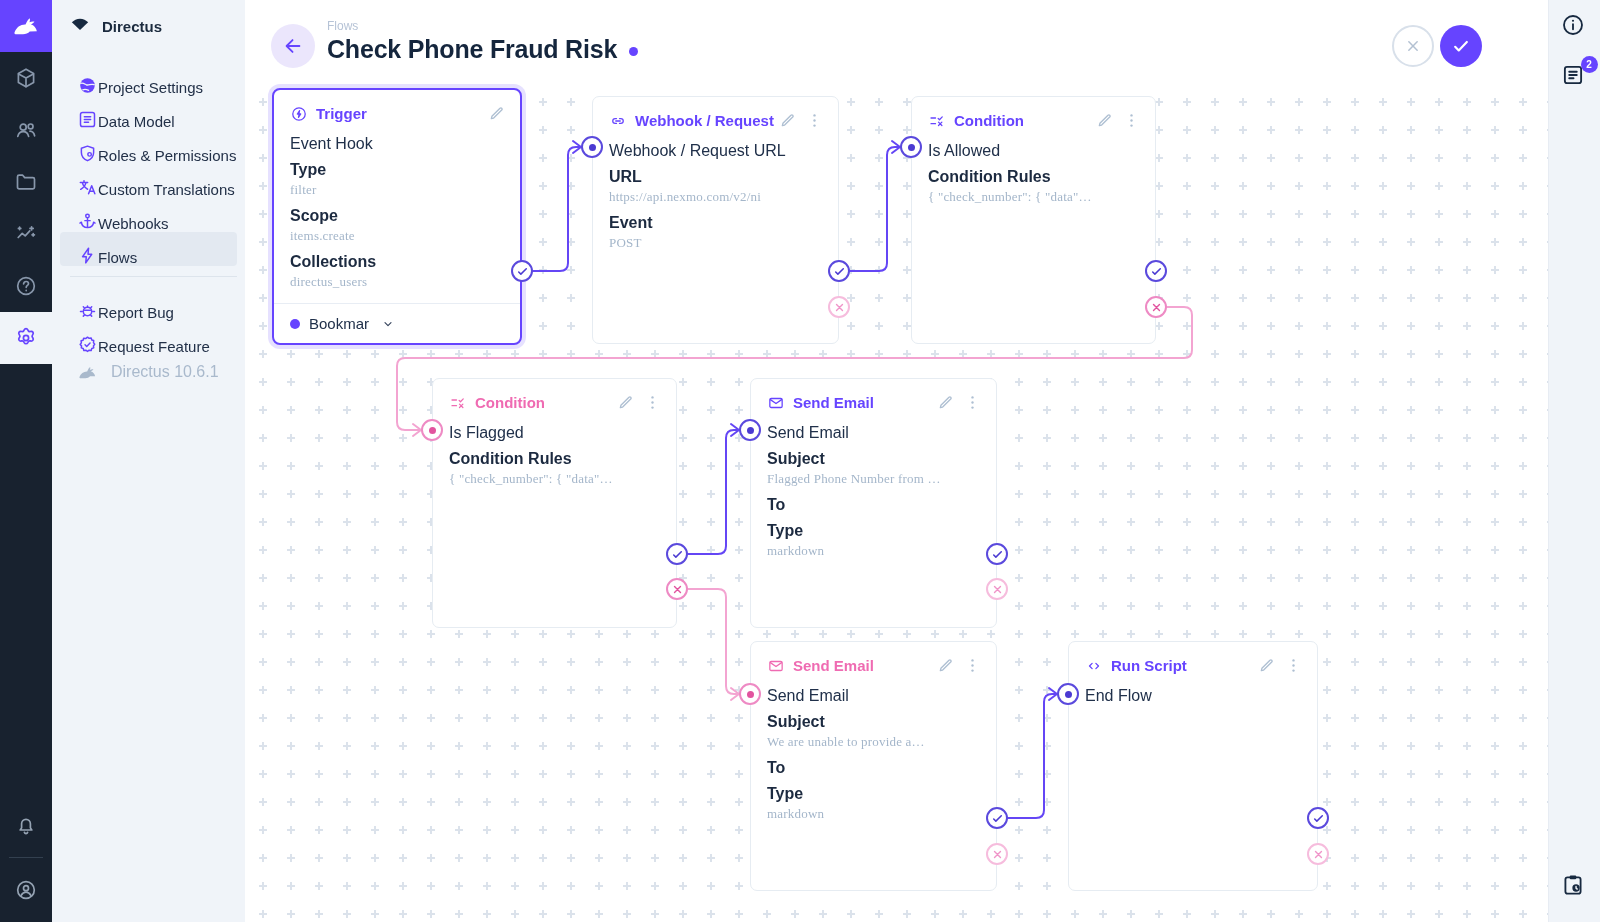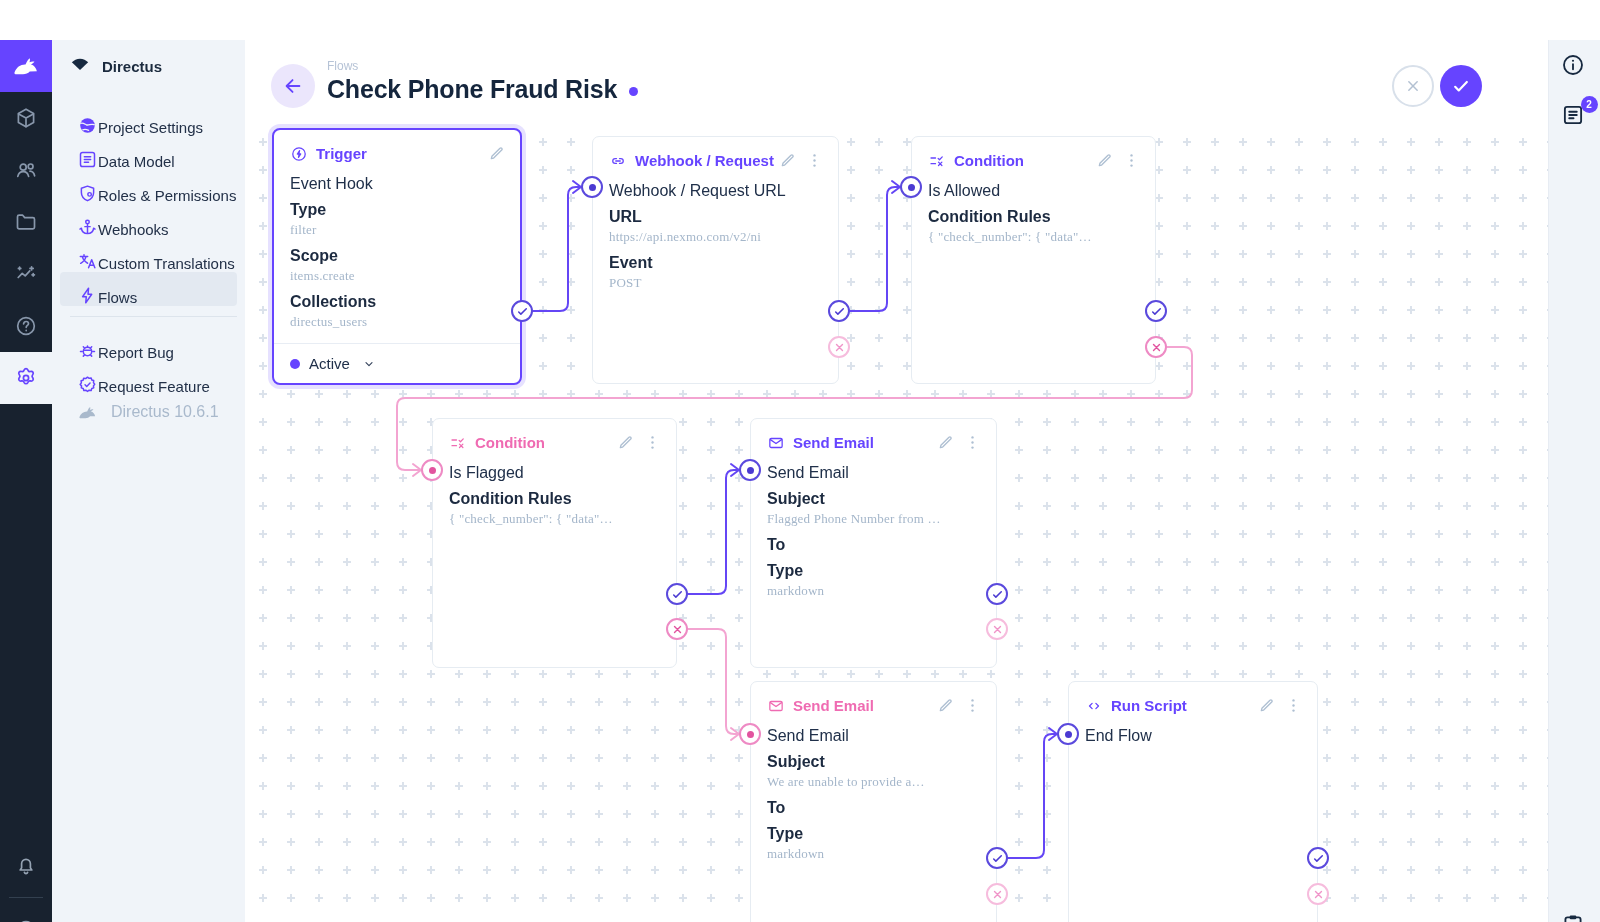--- a/index.html
+++ b/index.html
@@ -1,18 +1,18 @@
 <!DOCTYPE html>
 <html><head>
 <meta charset="utf-8">
 <style>
   * { margin:0; padding:0; box-sizing:border-box; }
   html,body { width:1600px; height:922px; overflow:hidden; background:#fff;
     font-family:"Liberation Sans", sans-serif; }
-  .app { position:relative; width:1600px; height:758px;margin-top:40px; }
+  .app { position:relative; width:1600px; height:758px; }
 
   
   .modulebar { position:absolute; left:0; top:0; width:52px; height:922px;
     background:#18222f; z-index:20; }
   .logo { width:52px; height:52px; background:#6644ff; display:flex;
     align-items:center; justify-content:center; color:#fff; cursor:pointer; }
   .logo svg { width:30px; height:30px; }
   .module { width:52px; height:52px; display:flex; align-items:center;
     justify-content:center; color:#8897ab; cursor:pointer; }
   .module svg { width:24px; height:24px; }
@@ -222,31 +222,31 @@
         </li>
         <li class="navitem">
           <span class="icon "><svg viewBox="0 0 24 24" fill="none" stroke="currentColor" stroke-width="1.7" stroke-linecap="round" stroke-linejoin="round">
               <path d="M12 3.6l7 2.4v4.8c0 4.3-2.9 7.6-7 9.4-4.1-1.8-7-5.1-7-9.4V6l7-2.4z"></path>
               <circle cx="14.4" cy="13" r="2"></circle>
             </svg></span>
           <span>Roles &amp; Permissions</span>
         </li>
         <li class="navitem">
           <span class="icon "><svg viewBox="0 0 24 24" fill="none" stroke="currentColor" stroke-width="1.7" stroke-linecap="round" stroke-linejoin="round">
+              <path d="M3.8 6.2h8.4M8 4.4v1.8M10.4 6.2c-.9 3.4-3.1 6.1-6.2 7.9M6 6.2c.8 3.3 3 6 6.1 7.8"></path>
+              <path d="M13.2 19.2L16.8 10l3.6 9.2M14.4 16.4h4.8"></path>
+            </svg></span>
+          <span>Custom Translations</span>
+        </li>
+        <li class="navitem">
+          <span class="icon "><svg viewBox="0 0 24 24" fill="none" stroke="currentColor" stroke-width="1.7" stroke-linecap="round" stroke-linejoin="round">
               <circle cx="12" cy="5.8" r="2"></circle>
               <path d="M12 7.8V19M9 11h6M5 12.8c.4 3.8 3.2 6.2 7 6.2s6.6-2.4 7-6.2M5 12.8l-1.6 1M19 12.8l1.6 1"></path>
             </svg></span>
           <span>Webhooks</span>
-        </li>
-        <li class="navitem">
-          <span class="icon "><svg viewBox="0 0 24 24" fill="none" stroke="currentColor" stroke-width="1.7" stroke-linecap="round" stroke-linejoin="round">
-              <path d="M3.8 6.2h8.4M8 4.4v1.8M10.4 6.2c-.9 3.4-3.1 6.1-6.2 7.9M6 6.2c.8 3.3 3 6 6.1 7.8"></path>
-              <path d="M13.2 19.2L16.8 10l3.6 9.2M14.4 16.4h4.8"></path>
-            </svg></span>
-          <span>Custom Translations</span>
         </li>
         <li class="navitem active">
           <span class="icon "><svg viewBox="0 0 24 24" fill="none" stroke="currentColor" stroke-width="1.7" stroke-linecap="round" stroke-linejoin="round">
               <path d="M13.2 3.6L6.4 13.4h4.2L10 20.4l6.8-9.8h-4.2l.6-7z"></path>
             </svg></span>
           <span>Flows</span>
         </li>
       </ul>
     <div class="navdivider"></div>
     <ul class="navlist" id="navfooter" style="margin-top:0">
@@ -321,21 +321,21 @@
             <div class="crow text">Event Hook</div>
             <div class="crow label">Type</div>
             <div class="crow mono">filter</div>
             <div class="crow label">Scope</div>
             <div class="crow mono">items.create</div>
             <div class="crow label">Collections</div>
             <div class="crow mono">directus_users</div>
           </div>
           <div class="cfoot">
             <span class="status-dot"></span>
-            <span>Active</span>
+            <span>Bookmar</span>
             <span class="icon chev"><svg viewBox="0 0 24 24" fill="none" stroke="currentColor" stroke-width="1.7" stroke-linecap="round" stroke-linejoin="round">
                 <path d="M7.5 10l4.5 4.5L16.5 10"></path>
               </svg></span>
           </div>
         </div>
         <div class="fcard" style="left:347px;top:96px;width:247px;height:248px">
        <div class="chead">
          <span class="ctitle purple">
               <span class="icon "><svg viewBox="0 0 24 24" fill="none" stroke="currentColor" stroke-width="1.7" stroke-linecap="round" stroke-linejoin="round">
                   <path d="M10 8.8H8.2a3.2 3.2 0 0 0 0 6.4H10M14 8.8h1.8a3.2 3.2 0 0 1 0 6.4H14M9 12h6"></path>

